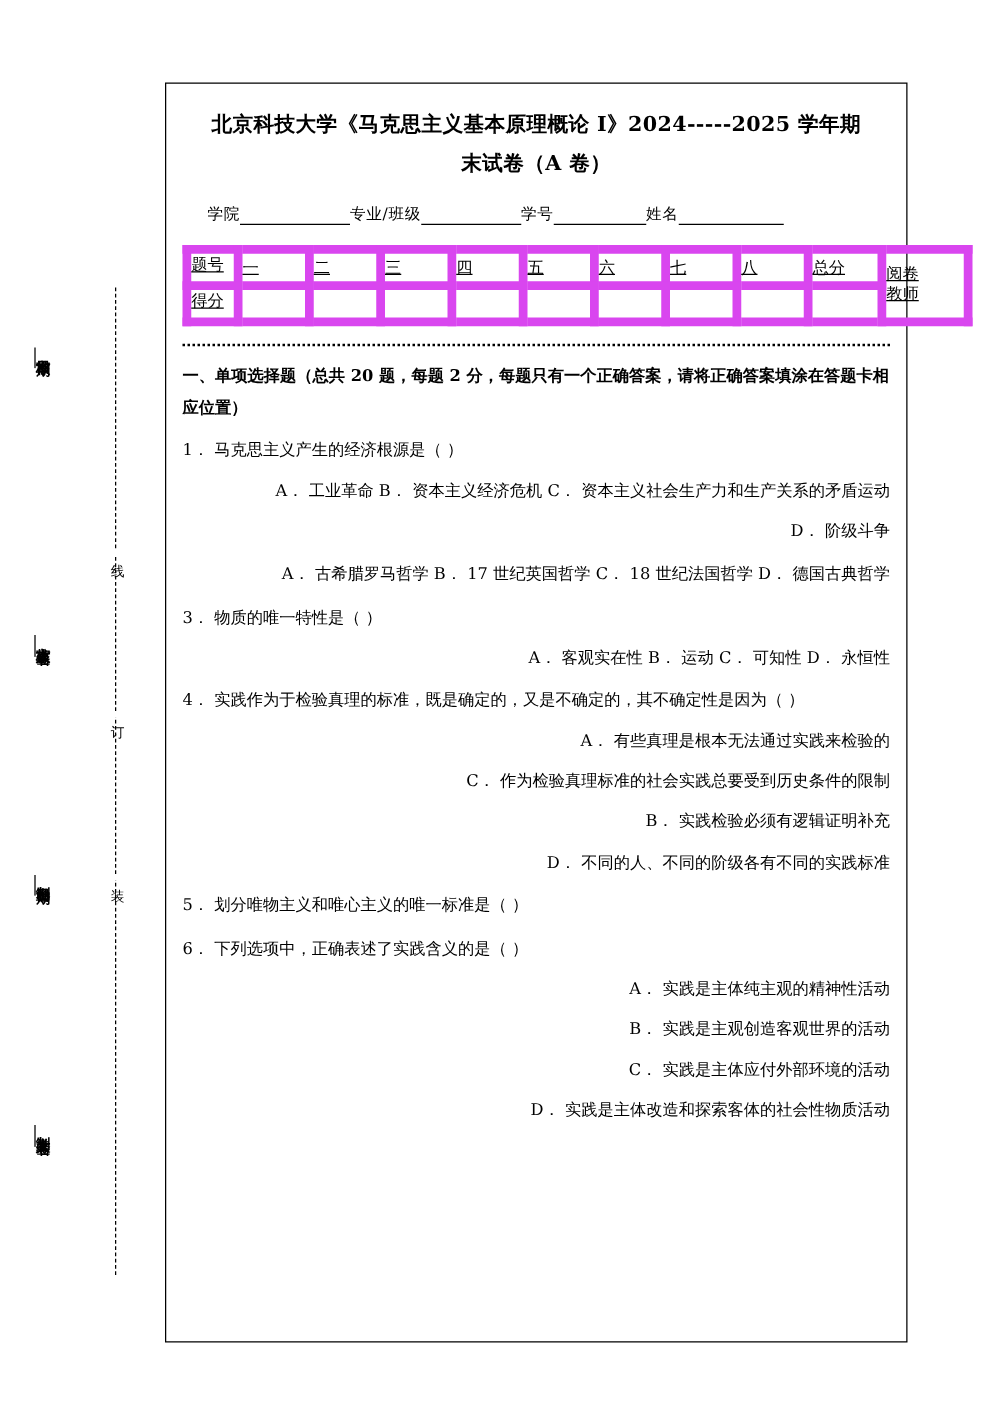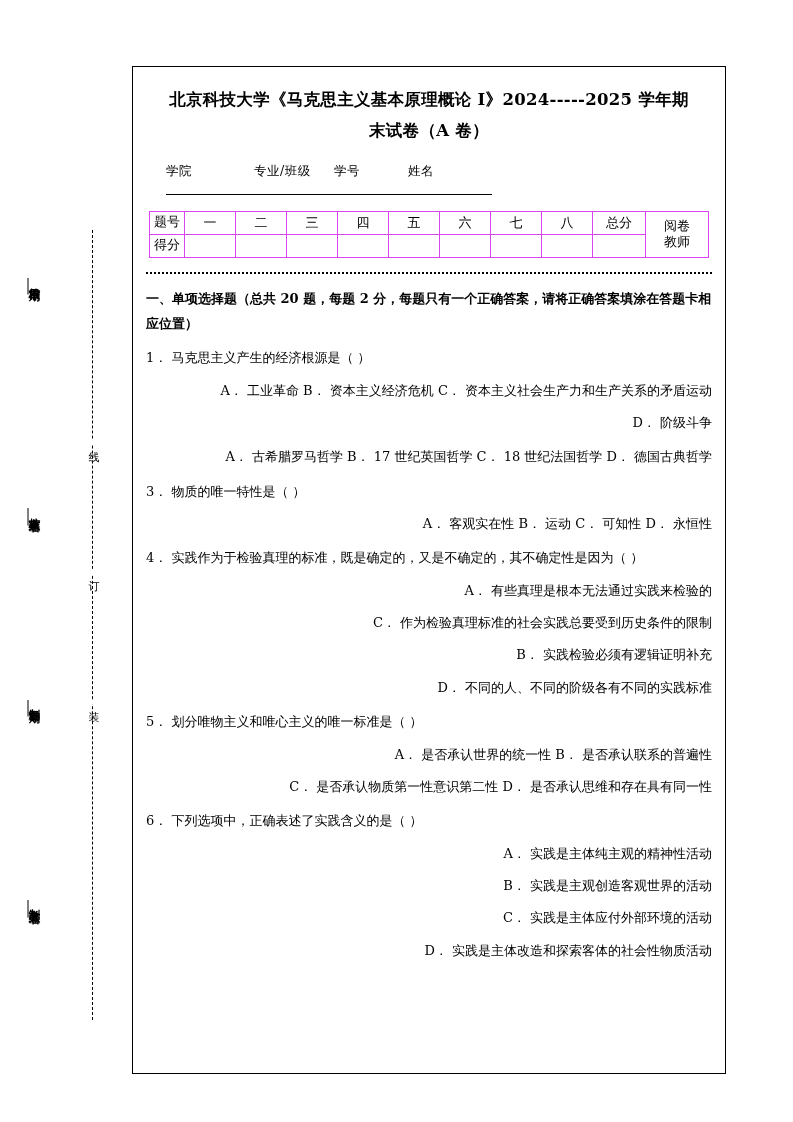--- a/index.html
+++ b/index.html
@@ -72,46 +72,47 @@
 
   
   .infoline {
     margin-top:16px;
     font-size:12.5px;
     display:flex;
     align-items:flex-end;
     padding-left:20px;
     letter-spacing:0.5px;
   }
-  .infoline .fld { display:flex; align-items:flex-start;flex-direction:column; }
+  .infoline .fld { display:flex; align-items:flex-end; }
   .infoline .lbl { white-space:nowrap; }
   .infoline .blank {
     border-bottom:1px solid #000;
     display:inline-block;
     height:14px;
   }
   .b1 { width:88px; }
   .b2 { width:80px; }
   .b3 { width:74px; }
   .b4 { width:84px; }
 
   
   table.score {
     margin:16px auto 0 auto;
     border-collapse:collapse;
     width:546px;
     table-layout:fixed;
   }
   table.score td {
-    border:1px solid #d946ef;
-    text-align:center;
+    border:7px solid #d946ef;
+    text-align:left;
     vertical-align:middle;
     font-size:13px;
     height:22px;
     padding:0;
+    text-decoration:underline;
   }
   td.hdr-cell { width:34px; font-size:12.5px; line-height:1.15; }
   td.num-cell { width:50px; }
   td.sum-cell { width:52px; }
   td.teacher-cell { width:62px; font-size:12.5px; line-height:1.25; }
 
   
   .dotted {
     margin:14px 0 0 0;
     border-top:2px dotted #000;
@@ -248,24 +249,20 @@
         <span class="opts">
           <span class="opt-line">A． 有些真理是根本无法通过实践来检验的</span>
           <span class="opt-line">C． 作为检验真理标准的社会实践总要受到历史条件的限制</span>
           <span class="opt-line">B． 实践检验必须有逻辑证明补充</span>
           <span class="opt-line">D． 不同的人、不同的阶级各有不同的实践标准</span>
         </span>
       </div>
 
       <div class="q">
         <span class="stem">5． 划分唯物主义和唯心主义的唯一标准是（   ）</span>
-        <span class="opts">
-          <span class="opt-line">A． 是否承认世界的统一性   B． 是否承认联系的普遍性</span>
-          <span class="opt-line">C． 是否承认物质第一性意识第二性   D． 是否承认思维和存在具有同一性</span>
-        </span>
       </div>
 
       <div class="q">
         <span class="stem">6． 下列选项中，正确表述了实践含义的是（   ）</span>
         <span class="opts">
           <span class="opt-line">A． 实践是主体纯主观的精神性活动</span>
           <span class="opt-line">B． 实践是主观创造客观世界的活动</span>
           <span class="opt-line">C． 实践是主体应付外部环境的活动</span>
           <span class="opt-line">D． 实践是主体改造和探索客体的社会性物质活动</span>
         </span>

